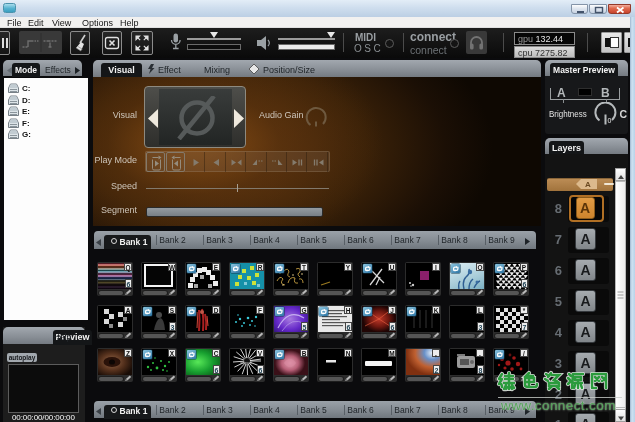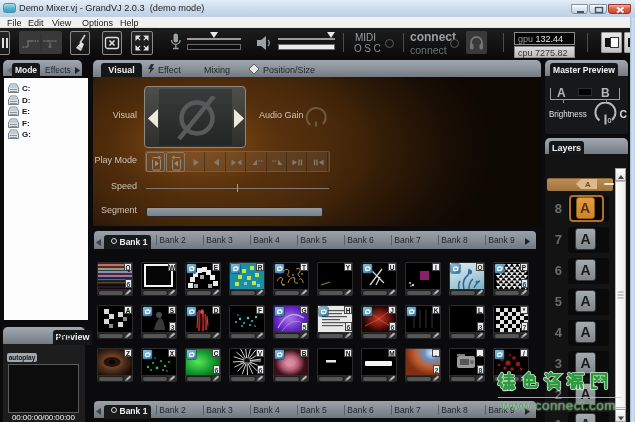--- a/index.html
+++ b/index.html
@@ -90,21 +90,20 @@
 #wmurl{position:absolute;left:11px;top:30px;font-size:13.5px;color:#55a25a;
   text-shadow:0 0 2px #d8eed8;letter-spacing:0.4px;}
 #wmline{position:absolute;left:8px;top:28.5px;width:124px;height:1px;background:#c9cdc9;opacity:0.8;}
 </style></head><body>
 <div id="stage">
 
 <div id="titlebar" class="abs"></div>
 <div id="appicon" class="abs">
       <span>vj</span>
     </div>
-<div id="titletxt" class="abs">Demo Mixer.vj - GrandVJ 2.0.3&nbsp; (demo mode)</div>
 <div class="winbtn abs" style="left:571px;width:17px;">
       <svg width="17" height="10">
         <rect x="5" y="6" width="7" height="2" fill="#43536b"></rect>
       </svg>
     </div>
 <div class="winbtn abs" style="left:589px;width:18px;">
       <svg width="18" height="10">
         <rect x="5.5" y="2.5" width="7" height="5" fill="none" stroke="#43536b" stroke-width="1.4"></rect>
       </svg>
     </div>
@@ -164,21 +163,21 @@
         <rect x="1" y="5" width="4" height="6" fill="#9aa0a4"></rect>
         <path d="M5 5 L10 1 V15 L5 11 Z" fill="#9aa0a4"></path>
         <path d="M12 5 a4.5 4.5 0 0 1 0 6" fill="none" stroke="#9aa0a4" stroke-width="1.2"></path>
       </svg>
 <div class="abs" style="left:278px;top:10px;width:57px;height:1.5px;background:#9a9a9a;"></div>
 <svg class="abs" style="left:326px;top:4px;" width="10" height="7">
         <path d="M1 0 h8 l-4 6 z" fill="#e8e8e8"></path>
       </svg>
 <div class="abs" style="left:278px;top:16px;width:57px;height:6px;background:#ececec;border:1px solid #6a6a6a;"></div>
 <div class="tsep" style="left:343px;"></div>
-<div class="abs" style="left:355px;top:4px;font-size:10px;font-weight:normal;color:#9a9fa3;">MIDI</div>
+<div class="abs" style="left:355px;top:4px;font-size:10px;font-weight:bold;color:#9a9fa3;">MIDI</div>
 <div class="abs" style="left:354px;top:15px;font-size:10px;color:#8b9094;letter-spacing:2.5px;">OSC</div>
 <div class="abs" style="left:385px;top:11px;width:9px;height:9px;border-radius:50%;border:1.5px solid #5c5c5c;background:#141414;"></div>
 <div class="tsep" style="left:403px;"></div>
 <div class="abs" style="left:410px;top:2px;font-size:12px;font-weight:bold;color:#999ea2;">connect</div>
 <div class="abs" style="left:410px;top:16px;font-size:10.5px;color:#6e7377;">connect</div>
 <div class="abs" style="left:450px;top:11px;width:9px;height:9px;border-radius:50%;border:1.5px solid #5c5c5c;background:#141414;"></div>
 <div class="abs" style="left:466px;top:3px;width:21px;height:23px;background:#393939;border-radius:2px;"><svg width="21" height="23">
           <path d="M5 14 v-2.5 a5.5 5.5 0 0 1 11 0 V14" fill="none" stroke="#737373" stroke-width="1.8"></path>
           <rect x="4" y="12.5" width="3.6" height="6" rx="1.6" fill="#737373"></rect>
           <rect x="13.4" y="12.5" width="3.6" height="6" rx="1.6" fill="#737373"></rect>

